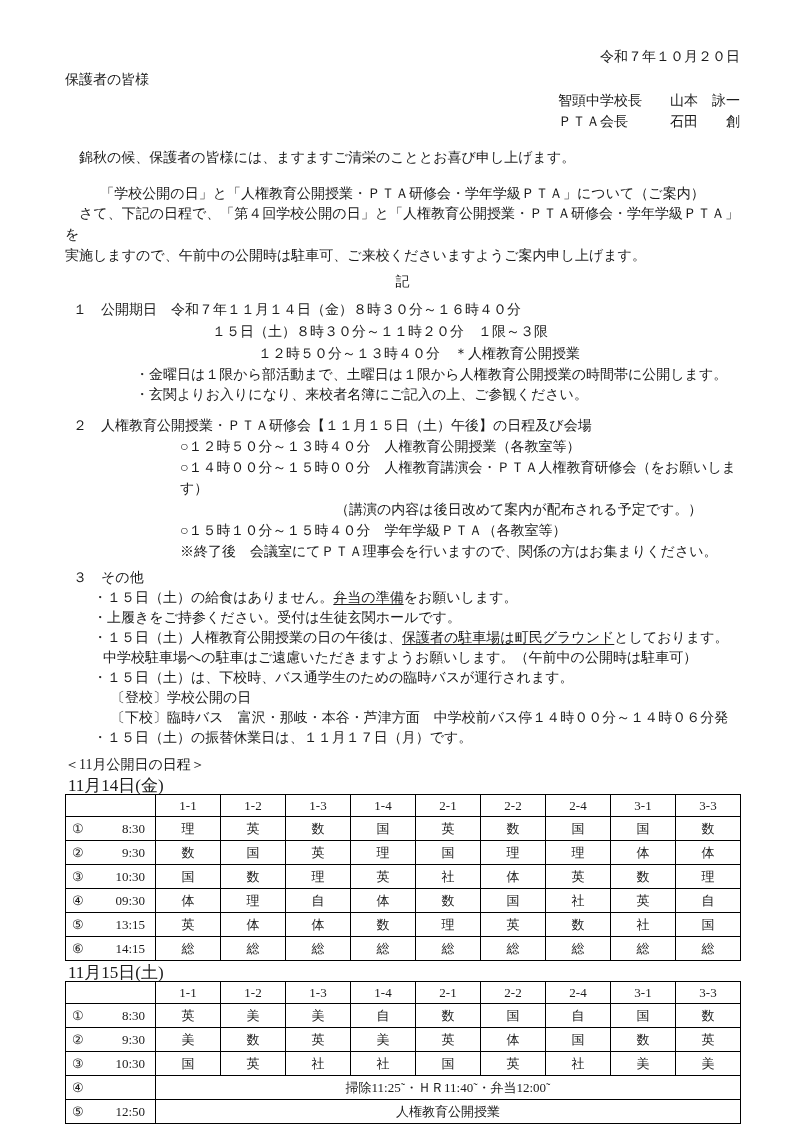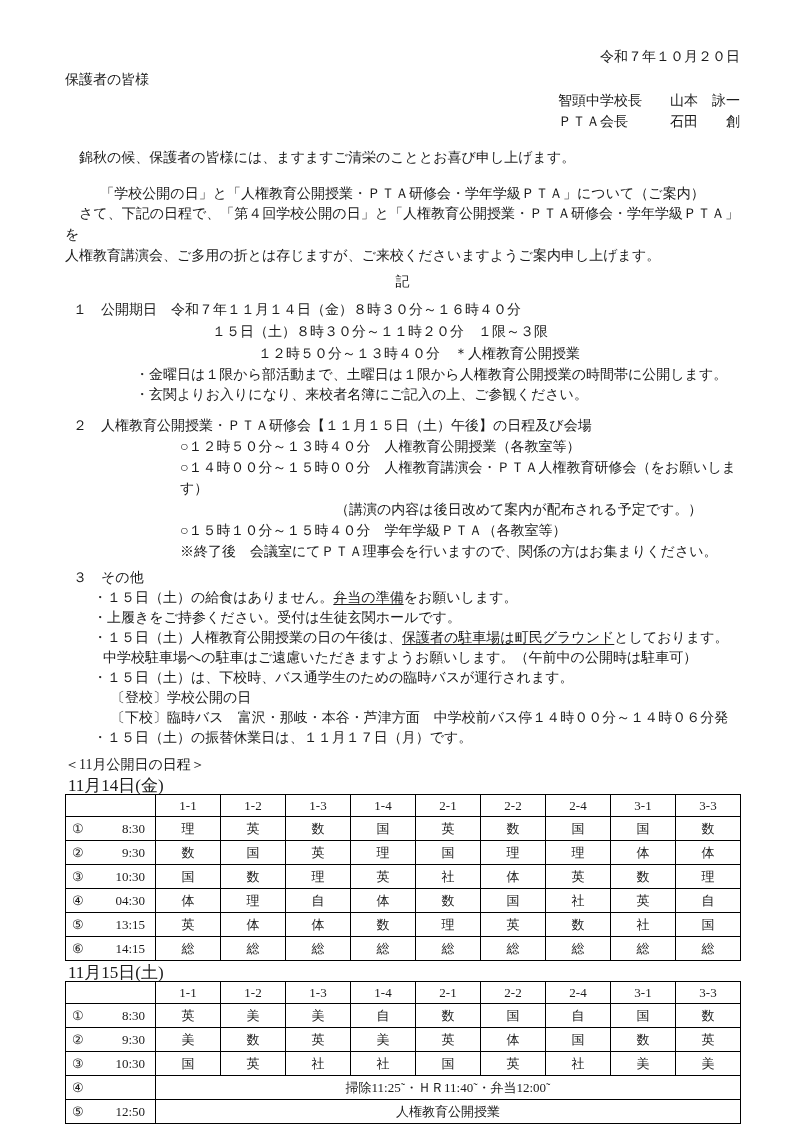--- a/index.html
+++ b/index.html
@@ -87,21 +87,21 @@
 
   <div class="line right date-line">令和７年１０月２０日</div>
   <div class="line recipient">保護者の皆様</div>
   <div class="line right sender-line">智頭中学校長　　山本　詠一</div>
   <div class="line right sender-line">ＰＴＡ会長　　　石田　　創</div>
 
   <div class="line para para-first">　錦秋の候、保護者の皆様には、ますますご清栄のこととお喜び申し上げます。</div>
 
   <div class="line center doc-title">「学校公開の日」と「人権教育公開授業・ＰＴＡ研修会・学年学級ＰＴＡ」について（ご案内）</div>
   <div class="line para">　さて、下記の日程で、「第４回学校公開の日」と「人権教育公開授業・ＰＴＡ研修会・学年学級ＰＴＡ」を</div>
-  <div class="line para">人権教育講演会、ご多用の折とは存じますが、ご来校くださいますようご案内申し上げます。</div>
+  <div class="line para">実施しますので、午前中の公開時は駐車可、ご来校くださいますようご案内申し上げます。</div>
   <div class="line center ki-marker">記</div>
 
   <div class="line s1-heading">１　公開期日　令和７年１１月１４日（金）８時３０分～１６時４０分</div>
   <div class="line s1-line2">１５日（土）８時３０分～１１時２０分　１限～３限</div>
   <div class="line s1-line3">１２時５０分～１３時４０分　＊人権教育公開授業</div>
   <div class="line s1-note">・金曜日は１限から部活動まで、土曜日は１限から人権教育公開授業の時間帯に公開します。</div>
   <div class="line s1-note">・玄関よりお入りになり、来校者名簿にご記入の上、ご参観ください。</div>
 
   <div class="line s2-heading">２　人権教育公開授業・ＰＴＡ研修会【１１月１５日（土）午後】の日程及び会場</div>
   <div class="line s2-item">○１２時５０分～１３時４０分　人権教育公開授業（各教室等）</div>
@@ -199,21 +199,21 @@
           <td>社</td>
           <td>体</td>
           <td>英</td>
           <td>数</td>
           <td>理</td>
         </tr>
         <tr>
           <td class="rowlabel">
             <div class="rl-wrap">
               <span>④</span>
-              <span>04:30</span>
+              <span>09:30</span>
             </div>
           </td>
           <td>体</td>
           <td>理</td>
           <td>自</td>
           <td>体</td>
           <td>数</td>
           <td>国</td>
           <td>社</td>
           <td>英</td>

